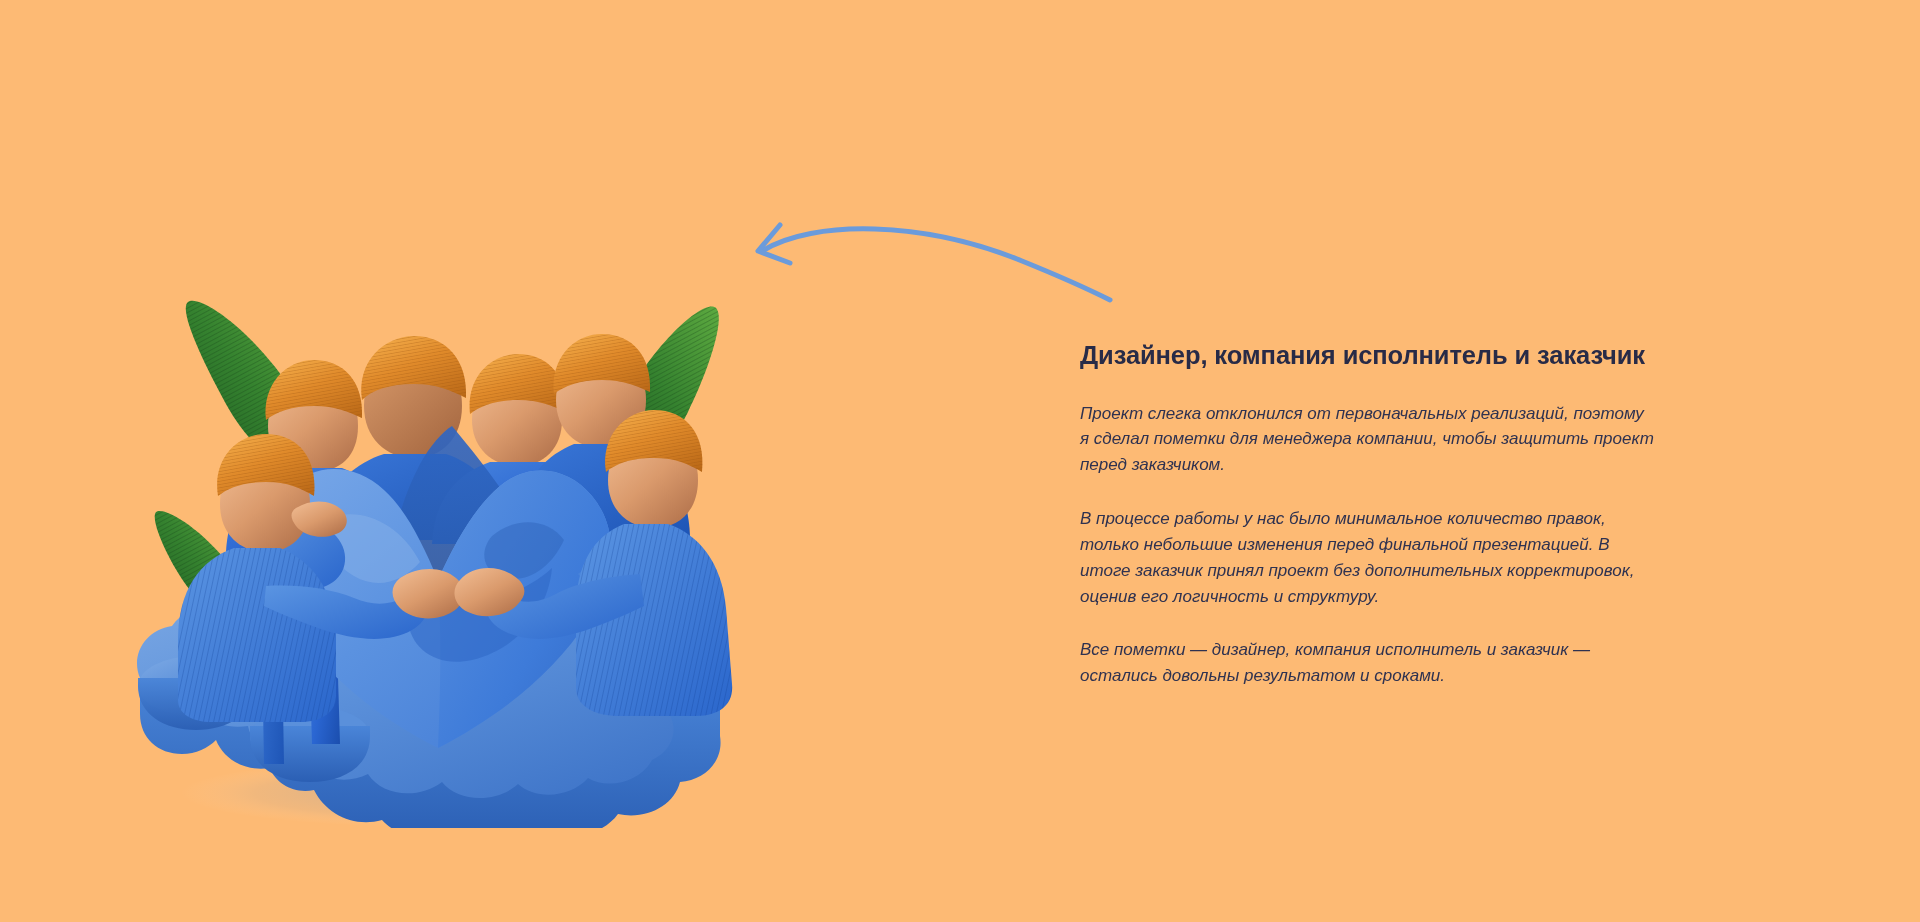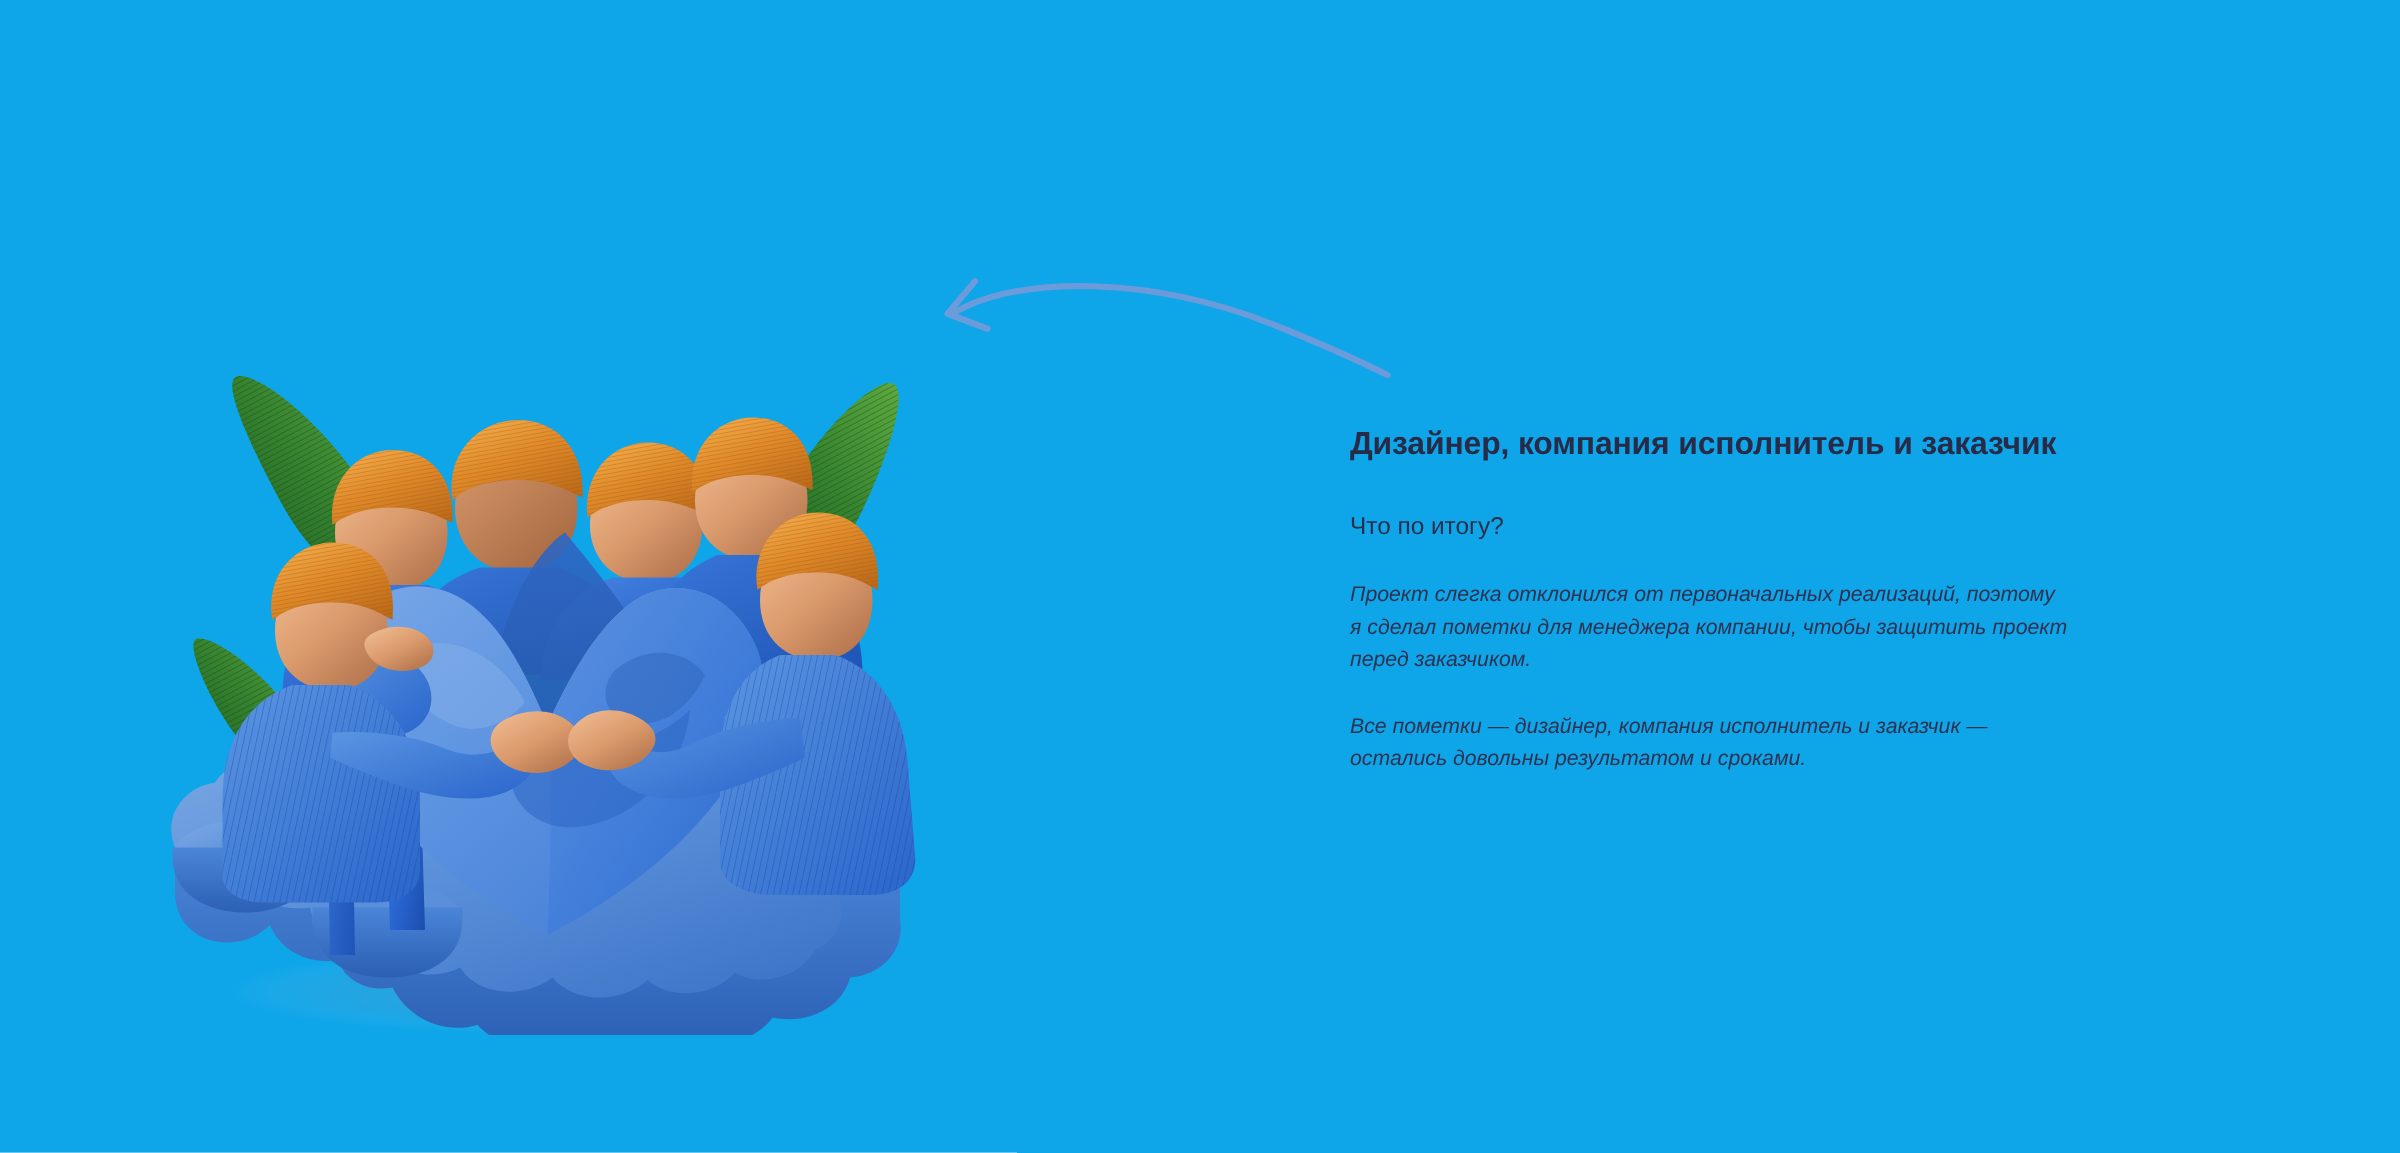--- a/index.html
+++ b/index.html
@@ -6,21 +6,21 @@
   * { margin:0; padding:0; box-sizing:border-box; }
   html,body { width:1920px; height:922px; }
   body {
     background:#ffffff;
     font-family:"Liberation Sans", sans-serif;
     overflow:hidden;
     position:relative;
   }
   .slide {
     position:absolute; inset:0;
-    background:#0ea5e9;
+    background:#fdba74;
   }
 
   
   .illustration {
     position:absolute;
     left:100px; top:268px;
     width:700px; height:560px;
   }
   .illustration svg { display:block; width:100%; height:100%; }
 
@@ -320,18 +320,18 @@
 
   <div class="arrow-wrap">
     <svg viewBox="0 0 400 110" xmlns="http://www.w3.org/2000/svg">
       <path d="M22,36 C74,4 184,6 282,46 C324,63 352,76 370,85" fill="none" stroke="#6B9BDB" stroke-width="5" stroke-linecap="round"></path>
       <path d="M40,10 L18,36 L50,48" fill="none" stroke="#6B9BDB" stroke-width="5" stroke-linecap="round" stroke-linejoin="round"></path>
     </svg>
   </div>
 
   <div class="text-col">
     <h1 class="heading">Дизайнер, компания исполнитель и заказчик</h1>
-    <h2 class="subheading">Что по итогу?</h2>
     <p class="para">Проект слегка отклонился от первоначальных реализаций, поэтому я сделал пометки для менеджера компании, чтобы защитить проект перед заказчиком.</p>
+    <p class="para">В процессе работы у нас было минимальное количество правок, только небольшие изменения перед финальной презентацией. В итоге заказчик принял проект без дополнительных корректировок, оценив его логичность и структуру.</p>
     <p class="para">Все пометки — дизайнер, компания исполнитель и заказчик — остались довольны результатом и сроками.</p>
   </div>
 
 </div>
 
 </body></html>

